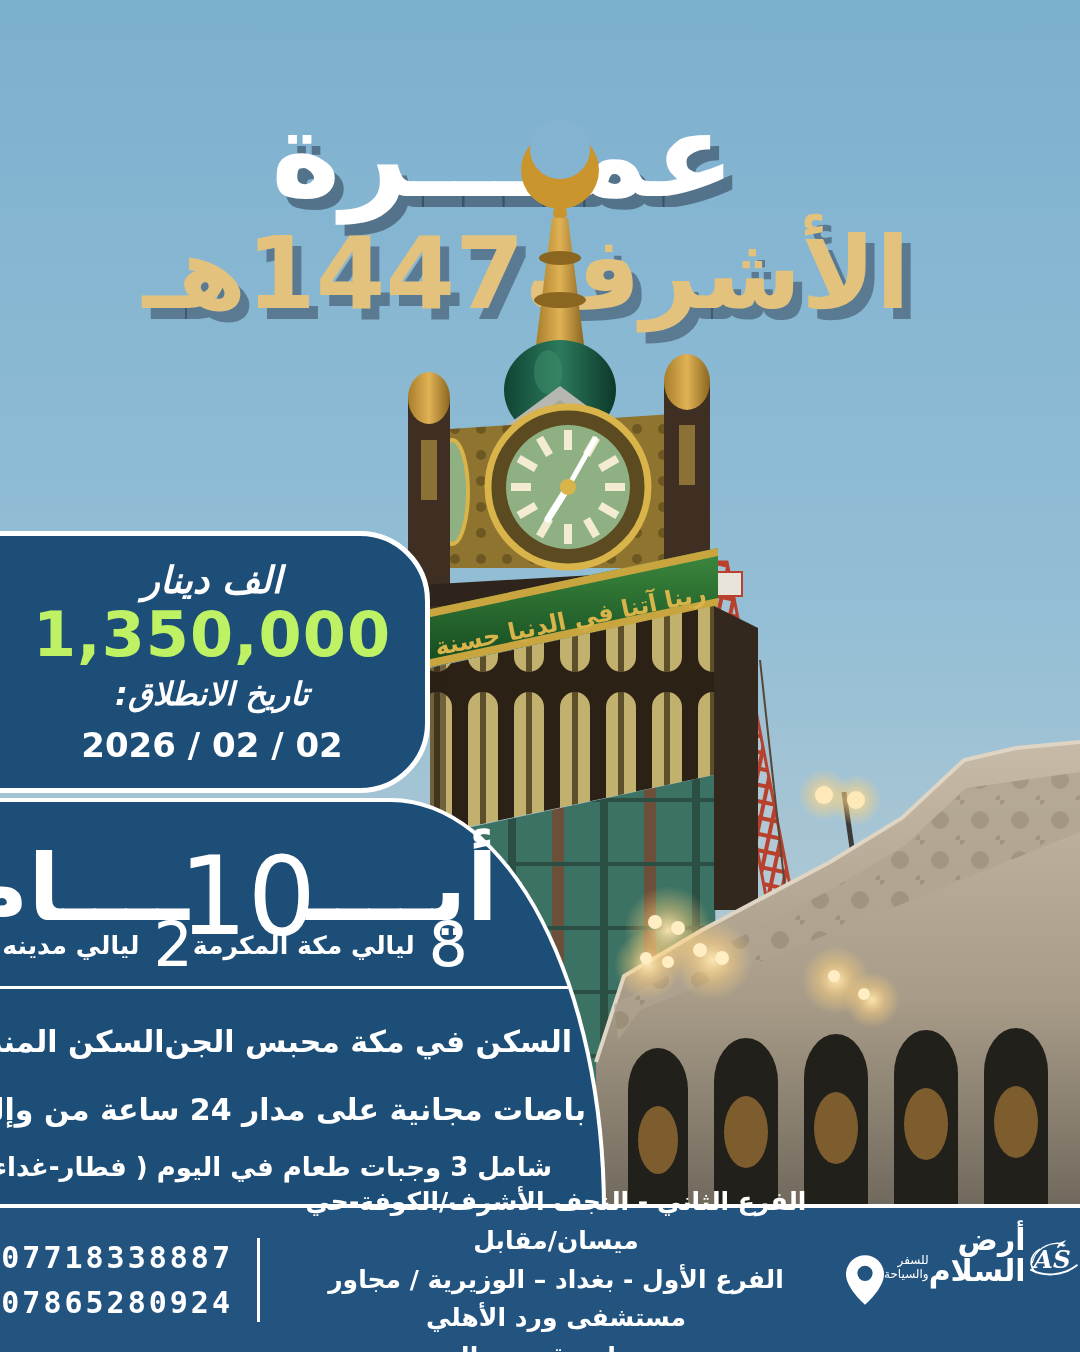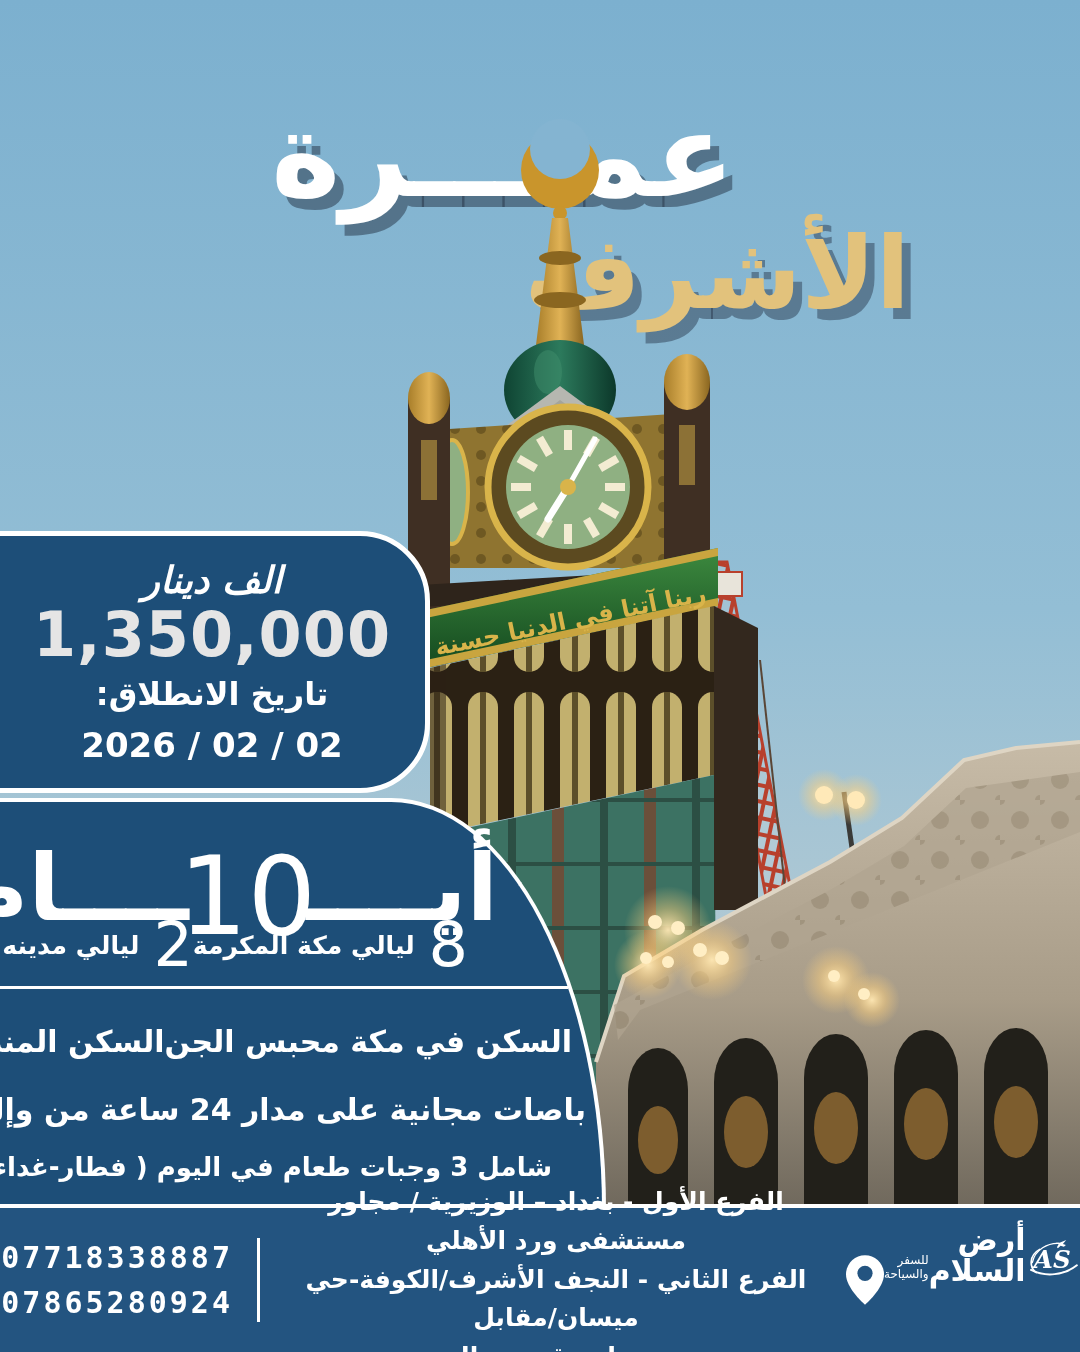--- a/index.html
+++ b/index.html
@@ -26,22 +26,22 @@
   }
 
   
   .price-panel{
     position:absolute;left:-6px;top:531px;width:436px;height:262px;z-index:6;
     background:#1d4e78;border:5px solid #fff;border-radius:0 70px 70px 0;
     display:flex;flex-direction:column;align-items:center;justify-content:center;
     color:#fff;direction:rtl;text-align:center;
   }
   .price-label{font-size:37px;font-weight:bold;font-style:italic;}
-  .price-value{font-size:62px;font-weight:bold;color:#e5e5e5;letter-spacing:1px;line-height:1.08;}
-  .date-label{font-size:32px;font-weight:bold;margin-top:6px;}
+  .price-value{font-size:62px;font-weight:bold;color:#bef264;letter-spacing:1px;line-height:1.08;}
+  .date-label{font-size:32px;font-weight:bold;margin-top:6px;font-style:italic;}
   .date-value{font-size:34px;font-weight:bold;direction:ltr;margin-top:12px;}
 
   
   .bottom-section{
     position:absolute;left:-6px;top:798px;width:612px;height:412px;z-index:6;
     background:#1d4e78;border-top:4px solid #fff;border-right:4px solid #fff;
     border-top-right-radius:240px 460px;color:#fff;
   }
   .days{
     position:absolute;top:2px;right:104px;direction:rtl;white-space:nowrap;
@@ -109,20 +109,21 @@
           <stop offset="1" stop-color="#d8d8cf"></stop>
         </linearGradient>
       </defs>
       <rect width="1080" height="1352" fill="url(#skyG)"></rect>
     </svg>
   </div>
 
   <div class="title1">عمــــرة</div>
   <div class="title2">
     <span>الأشرف</span>
+    <span>1447هـ</span>
   </div>
 
   <div class="layer" style="z-index:4">
     <svg width="1080" height="1352" viewBox="0 0 1080 1352">
       <defs>
         <linearGradient id="goldG" x1="0" y1="0" x2="1" y2="0">
           <stop offset="0" stop-color="#a87e2a"></stop>
             <stop offset="0.5" stop-color="#e0b255"></stop>
             <stop offset="1" stop-color="#8a6620"></stop>
         </linearGradient>
@@ -338,22 +339,22 @@
     </div>
 
     <div class="pin-wrap">
       <svg width="38" height="50" viewBox="0 0 40 52">
         <path d="M20 0C9 0 0 9 0 20c0 15 20 32 20 32s20-17 20-32C40 9 31 0 20 0z" fill="#ffffff"></path>
         <circle cx="20" cy="19" r="8" fill="#235480"></circle>
       </svg>
     </div>
 
     <div class="address-block">
+      <div>الفرع الثاني - النجف الأشرف/الكوفة-حي ميسان/مقابل</div>
       <div>الفرع الأول - بغداد – الوزيرية / مجاور مستشفى ورد الأهلي</div>
-      <div>الفرع الثاني - النجف الأشرف/الكوفة-حي ميسان/مقابل</div>
       <div>محطة وقود ريبال</div>
     </div>
 
     <div class="v-divider"></div>
 
     <div class="phones-block">
       <div>07718338887</div>
       <div>07865280924</div>
     </div>
 

